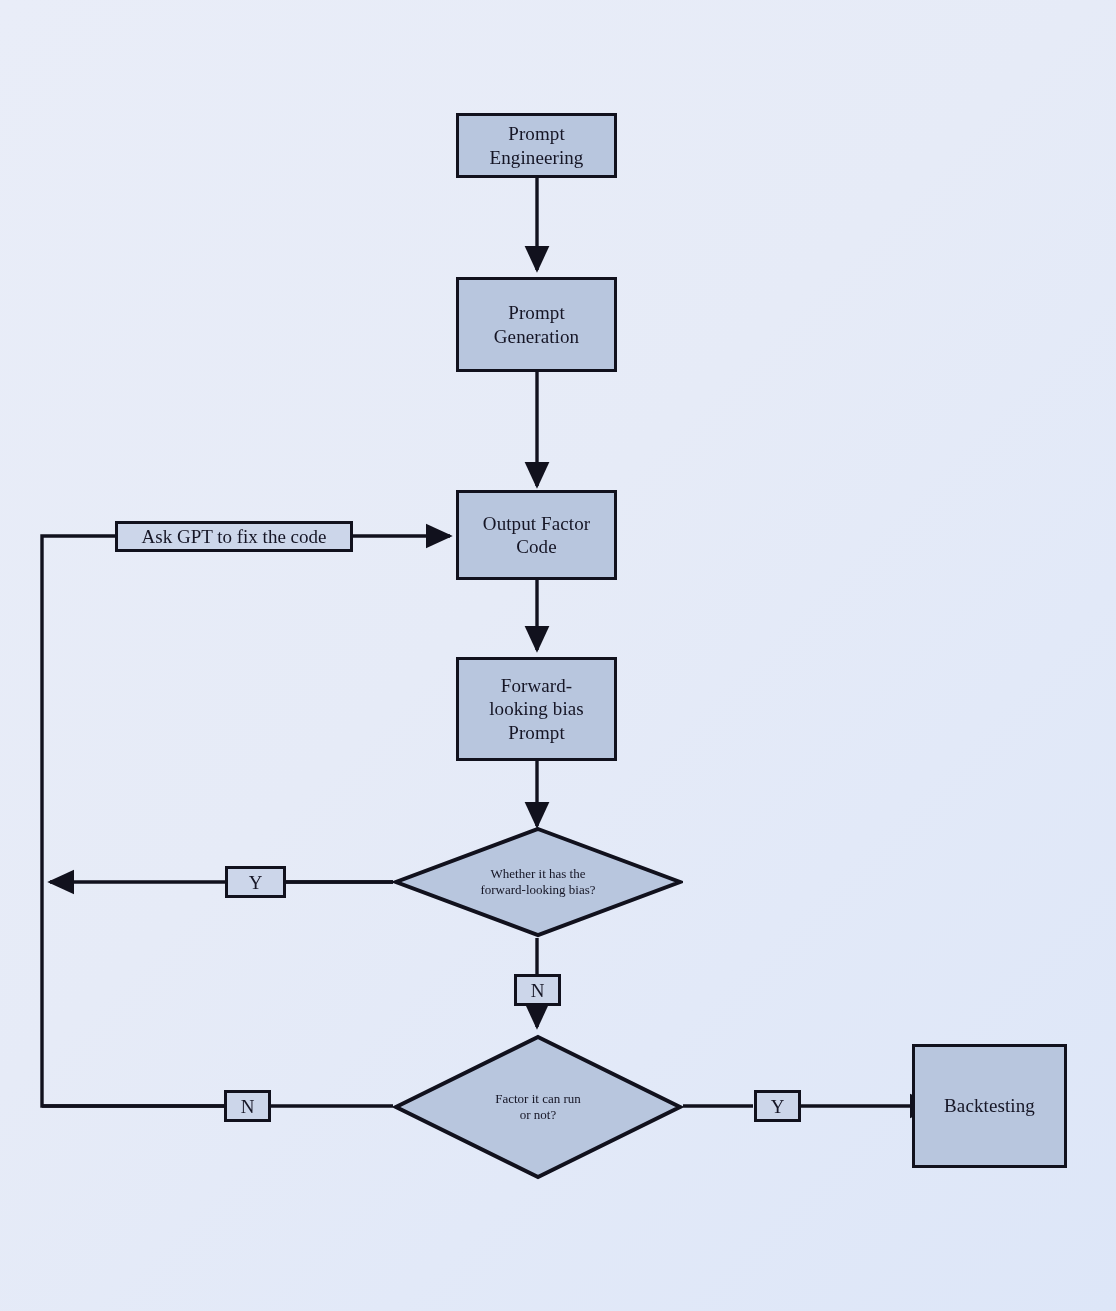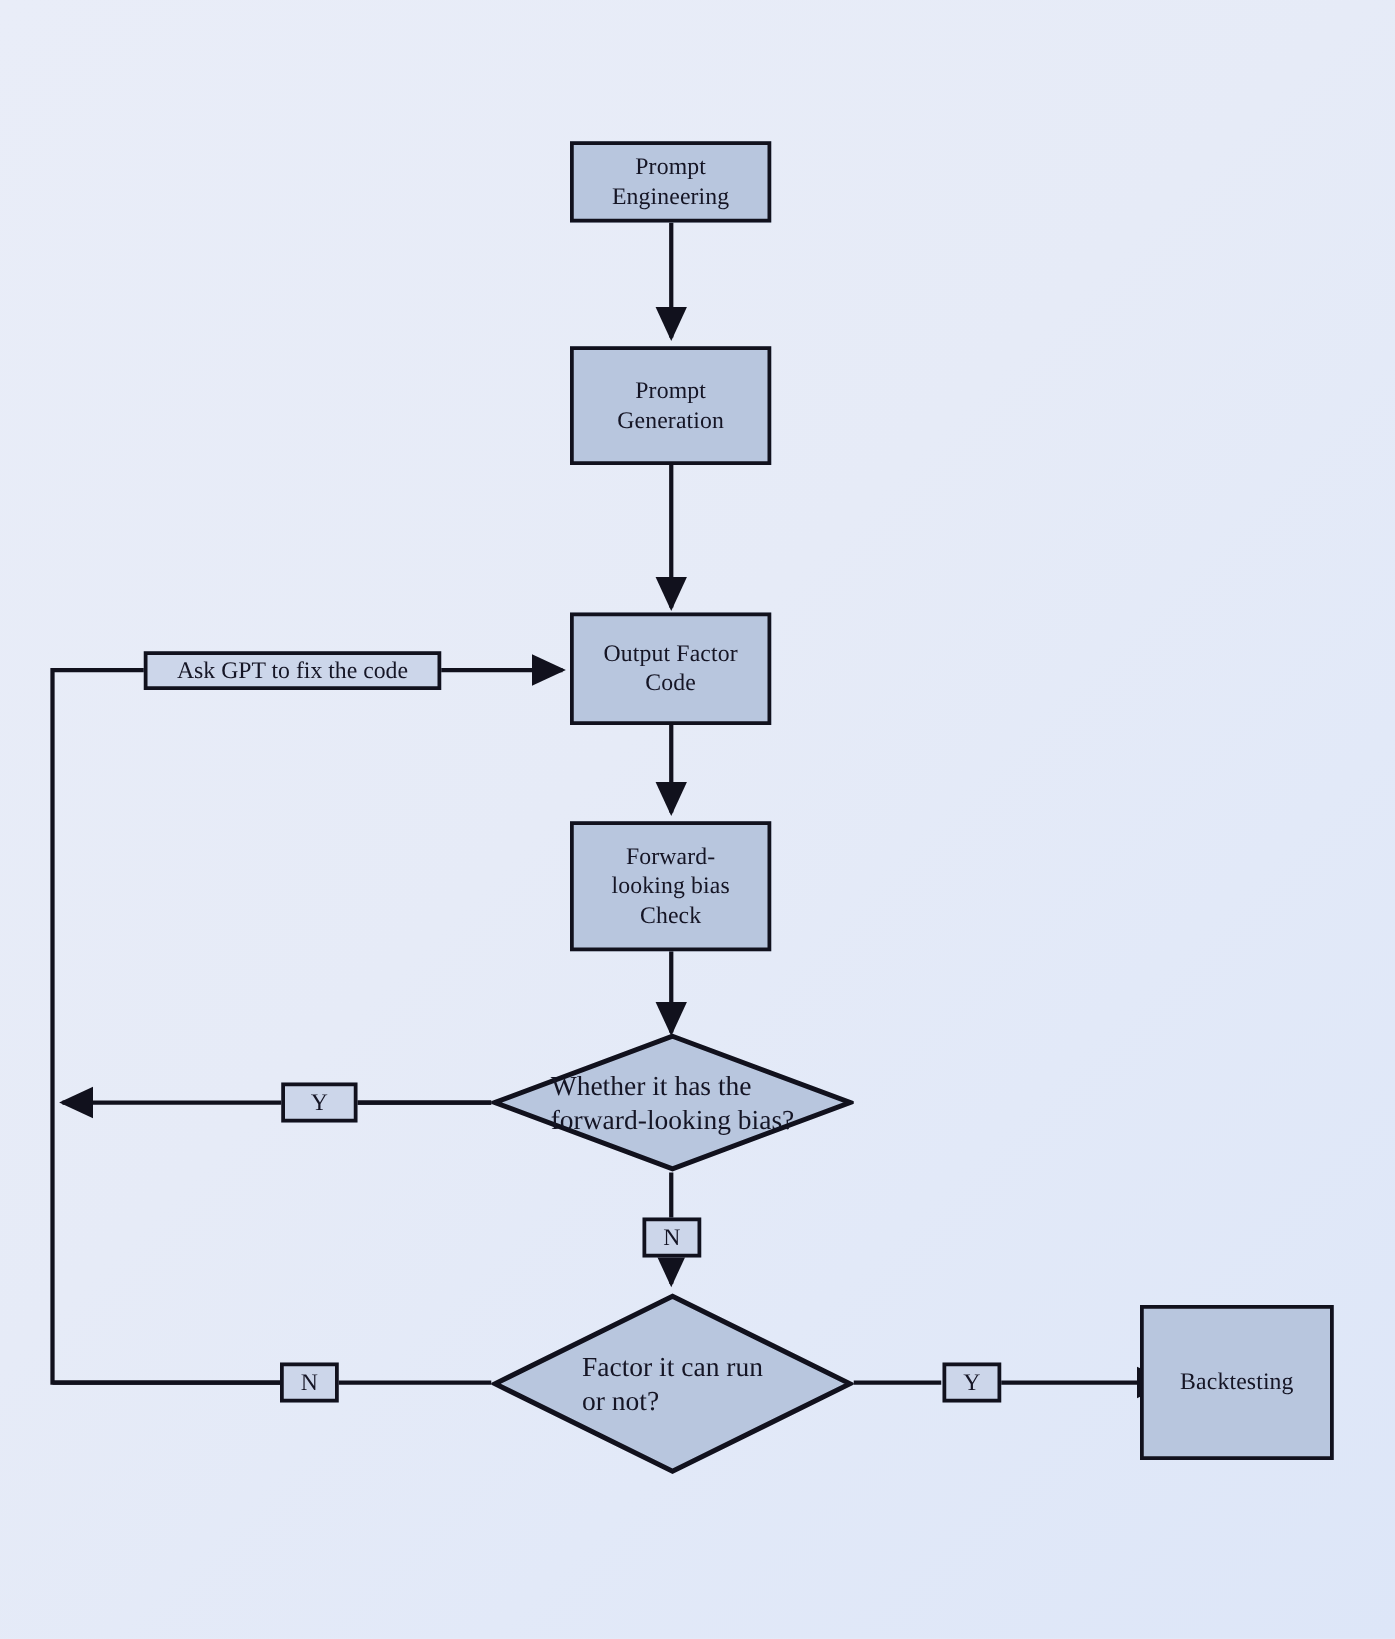--- a/index.html
+++ b/index.html
@@ -58,22 +58,23 @@
   }
   .diamond-label {
     position: absolute;
     left: 0;
     top: 0;
     width: 100%;
     height: 100%;
     display: flex;
     align-items: center;
     justify-content: center;
+    text-align: center;
     color: #151525;
-    font-size: 22px;
+    font-size: 13px;
     line-height: 1.25;
     white-space: pre-line;
   }
   .edge-label {
     position: absolute;
     box-sizing: border-box;
     display: flex;
     align-items: center;
     justify-content: center;
     background: #ccd6ea;
@@ -131,21 +132,21 @@
   </div>
 
   <div class="node" style="left:456px; top:490px; width:161px; height:90px;">
     <span class="node-text">Output Factor
 Code</span>
   </div>
 
   <div class="node" style="left:456px; top:657px; width:161px; height:104px;">
     <span class="node-text">Forward-
 looking bias
-Check</span>
+Prompt</span>
   </div>
 
   <div class="node" style="left:912px; top:1044px; width:155px; height:124px;">
     <span class="node-text">Backtesting</span>
   </div>
 
   <div class="diamond-wrap" style="left:393px; top:826px; width:290px; height:112px;">
     <svg width="290" height="112" viewBox="0 0 290 112">
       <polygon points="145,3 287,56 145,109 3,56" fill="#b8c6de" stroke="#11111d" stroke-width="4" stroke-linejoin="miter"></polygon>
     </svg>

